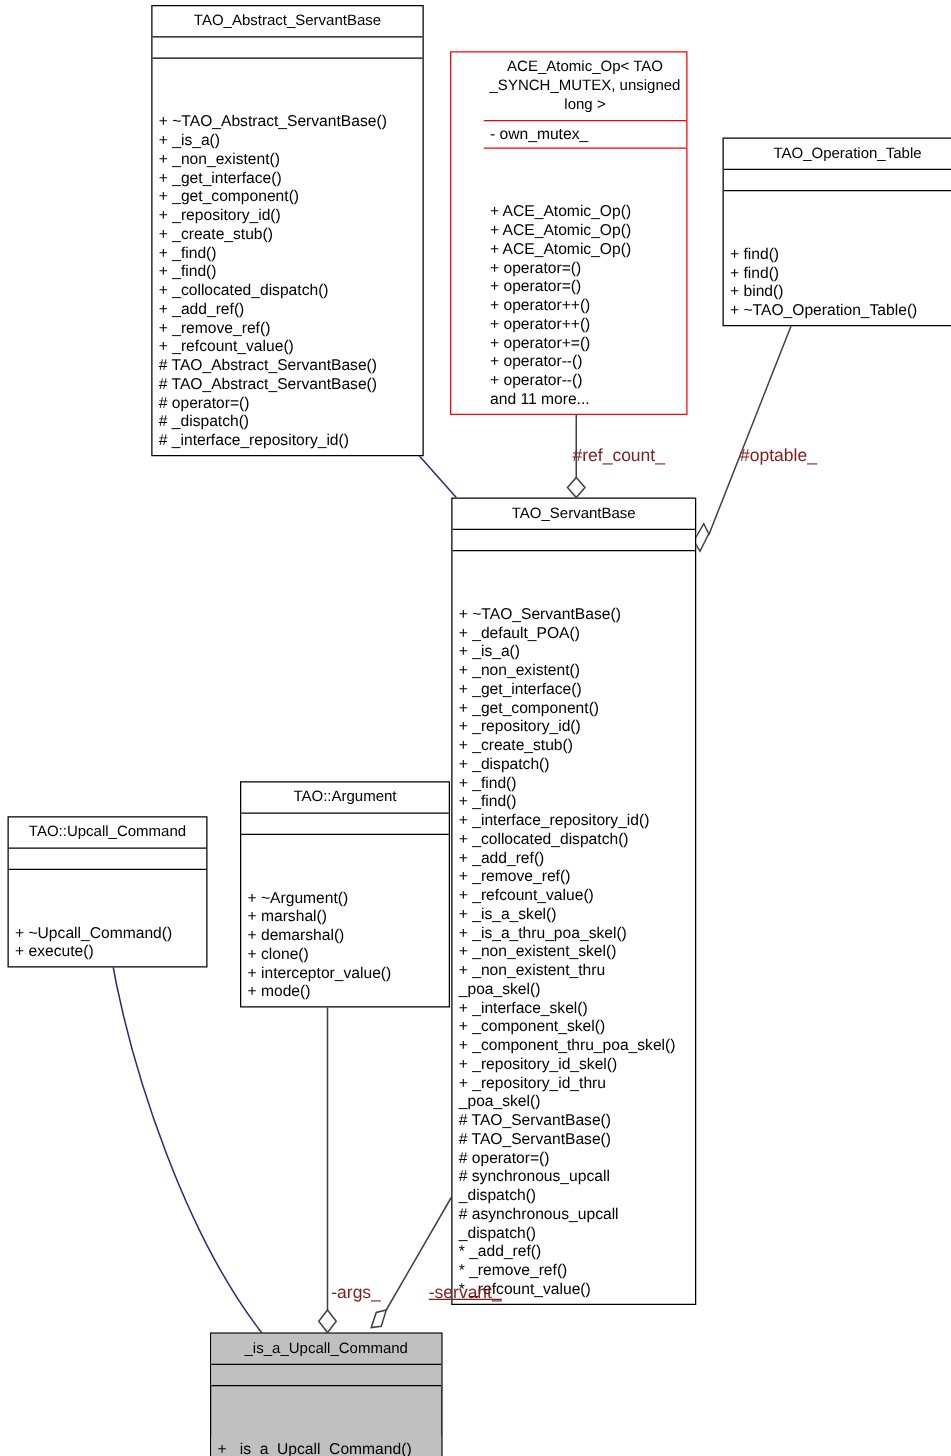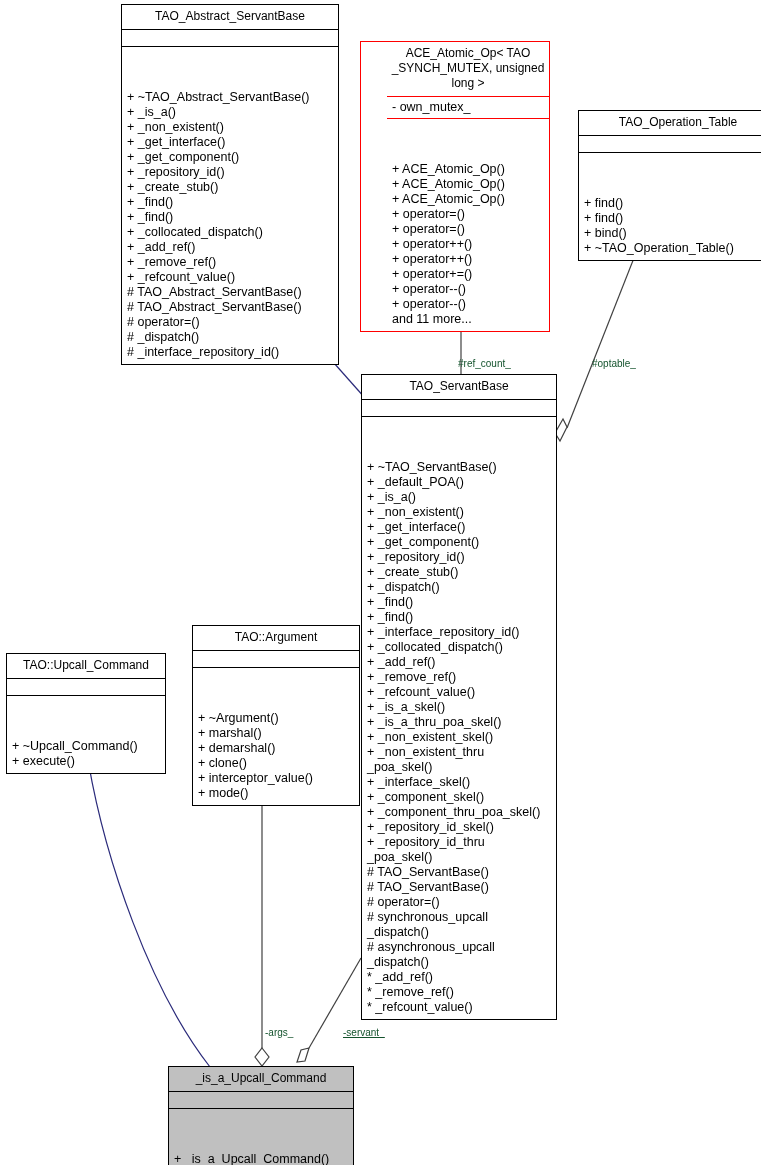--- a/index.html
+++ b/index.html
@@ -56,23 +56,23 @@
     font-size: 12.5px;
     line-height: 15px;
     color: #000000;
     white-space: pre-line;
     text-align: left;
   }
   .empty-compartment { height: 10px; }
 
   .edge-label {
     position: absolute;
-    font-size: 10px;
+    font-size: 14px;
     line-height: 14px;
-    color: #14532d;
+    color: #7f1d1d;
     white-space: nowrap;
     z-index: 7;
   }
   #edges {
     position: absolute;
     left: 0; top: 0;
     width: 761px;
     height: 1165px;
     z-index: 1;
     pointer-events: none;
@@ -179,21 +179,21 @@
       <div class="empty-compartment"></div>
     </div>
     <div class="cls-ops">
       <div class="member">+ find()</div>
       <div class="member">+ find()</div>
       <div class="member">+ bind()</div>
       <div class="member">+ ~TAO_Operation_Table()</div>
     </div>
   </div>
 
-  <div class="uml-class" style="left:361px; top:374px; width:196px;">
+  <div class="uml-class" style="left:361px; top:398px; width:196px;">
     <div class="cls-name">TAO_ServantBase</div>
     <div class="cls-attrs">
       <div class="empty-compartment"></div>
     </div>
     <div class="cls-ops">
       <div class="member">+ ~TAO_ServantBase()</div>
       <div class="member">+ _default_POA()</div>
       <div class="member">+ _is_a()</div>
       <div class="member">+ _non_existent()</div>
       <div class="member">+ _get_interface()</div>

